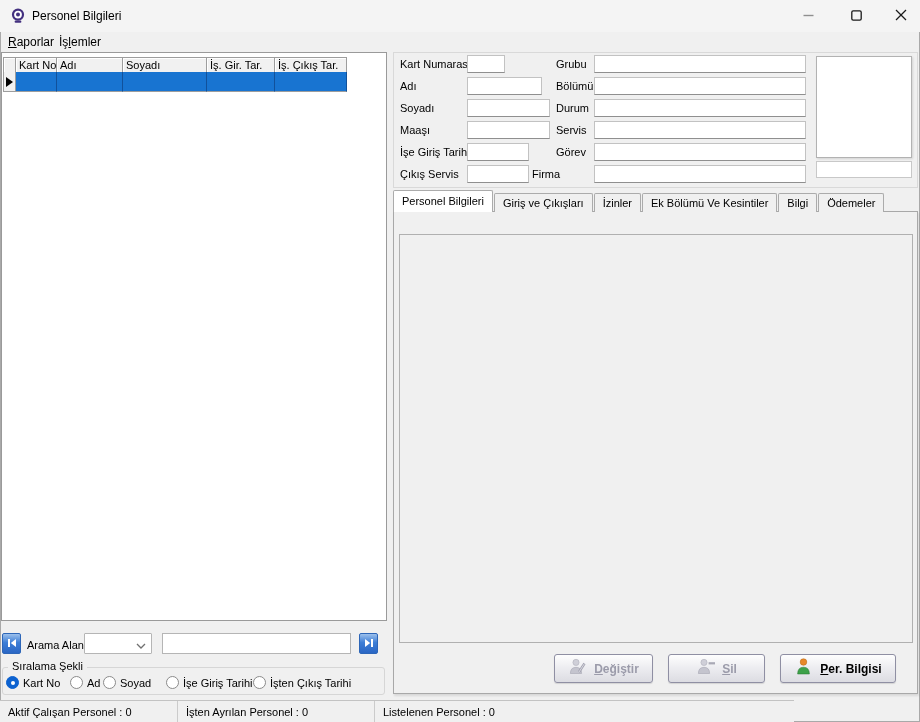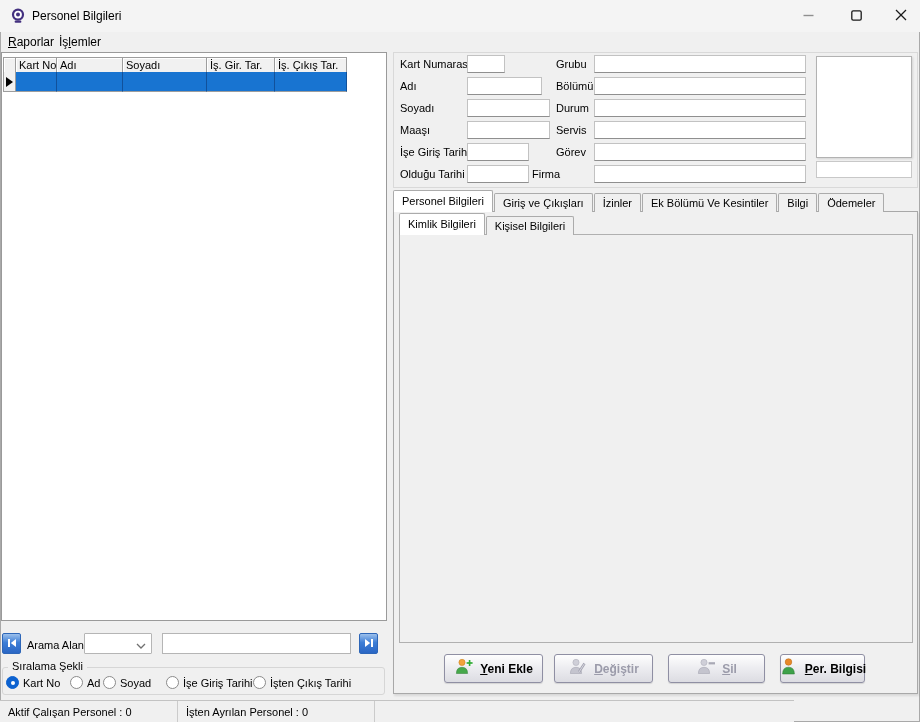--- a/index.html
+++ b/index.html
@@ -124,21 +124,21 @@
       <div class="gc w-c4"></div>
     </div>
   </div>
 
   <div class="top-form-panel"></div>
   <div class="lbl" style="left:400px;top:58px">Kart Numarası</div>
   <div class="lbl" style="left:400px;top:80px">Adı</div>
   <div class="lbl" style="left:400px;top:102px">Soyadı</div>
   <div class="lbl" style="left:400px;top:124px">Maaşı</div>
   <div class="lbl" style="left:400px;top:146px">İşe Giriş Tarihi</div>
-  <div class="lbl" style="left:400px;top:168px">Olduğu Tarihi</div>
+  <div class="lbl" style="left:400px;top:168px">Çıkış Servis</div>
   <input class="fld" style="left: 467px; top: 55px; width: 38px;">
   <input class="fld" style="left: 467px; top: 77px; width: 75px;">
   <input class="fld" style="left: 467px; top: 99px; width: 83px;">
   <input class="fld" style="left: 467px; top: 121px; width: 83px;">
   <input class="fld" style="left: 467px; top: 143px; width: 62px;">
   <input class="fld" style="left: 467px; top: 165px; width: 62px;">
   <div class="lbl" style="left:556px;top:58px">Grubu</div>
   <div class="lbl" style="left:556px;top:80px">Bölümü</div>
   <div class="lbl" style="left:556px;top:102px">Durum</div>
   <div class="lbl" style="left:556px;top:124px">Servis</div>
@@ -156,24 +156,20 @@
   <div class="main-tab-page"></div>
   <div class="tabrow main">
     <div class="tab active">Personel Bilgileri</div>
     <div class="tab">Giriş ve Çıkışları</div>
     <div class="tab">İzinler</div>
     <div class="tab">Ek Bölümü Ve Kesintiler</div>
     <div class="tab">Bilgi</div>
     <div class="tab">Ödemeler</div>
   </div>
   <div class="sub-tab-page"></div>
-  <div class="tabrow sub">
-    <div class="tab active">Kimlik Bilgileri</div>
-    <div class="tab">Kişisel Bilgileri</div>
-  </div>
 
   <div class="lbl" style="left:402px;top:243px">Ulusal Kimlik No</div>
   <div class="lbl" style="left:402px;top:264px">Nüfusa Kayıtlı Olduğu İl</div>
   <div class="lbl" style="left:402px;top:285px">Nüfusa Kayıtlı Olduğu İlçe</div>
   <div class="lbl" style="left:402px;top:306px">Doğum Tarihi</div>
   <div class="lbl" style="left:402px;top:327px">Doğum Yeri</div>
   <div class="lbl" style="left:402px;top:348px">Baba Adı</div>
   <div class="lbl" style="left:402px;top:369px">Ana Adı</div>
   <div class="lbl" style="left:402px;top:390px">Medeni Hali</div>
   <div class="lbl" style="left:402px;top:411px">Uyruğu</div>
@@ -199,53 +195,38 @@
   <input class="fld sm" style="left: 728px; top: 240px; width: 16px;">
   <input class="fld sm" style="left: 728px; top: 261px; width: 63px;">
   <input class="fld sm" style="left: 728px; top: 282px; width: 47px;">
   <input class="fld sm" style="left: 728px; top: 303px; width: 47px;">
   <input class="fld sm" style="left: 728px; top: 324px; width: 47px;">
   <input class="fld sm" style="left: 728px; top: 345px; width: 47px;">
   <input class="fld sm" style="left: 728px; top: 366px; width: 111px;">
   <input class="fld sm" style="left: 728px; top: 387px; width: 79px;">
   <input class="fld sm" style="left: 728px; top: 408px; width: 95px;">
 
-  <div class="btn" style="left:444px;width:99px">
-    <span><svg width="20" height="20" viewBox="0 0 20 20">
-          <circle cx="8" cy="5.4" r="3.1" fill="#f2a33c" stroke="#c47a14" stroke-width="0.5"></circle>
-          <path d="M2.4 16.5 Q2.4 10.3 8 10.3 Q13.6 10.3 13.6 16.5 Z" fill="#46a84b" stroke="#2c7d33" stroke-width="0.5"></path>
-          <g stroke="#fff" stroke-width="3">
-            <line x1="15.6" y1="3" x2="15.6" y2="9"></line>
-            <line x1="12.6" y1="6" x2="18.6" y2="6"></line>
-          </g>
-          <g stroke="#2faa35" stroke-width="1.7">
-            <line x1="15.6" y1="3" x2="15.6" y2="9"></line>
-            <line x1="12.6" y1="6" x2="18.6" y2="6"></line>
-          </g>
-        </svg></span>
-    <span><u>Y</u><span>eni Ekle</span></span>
-  </div>
   <div class="btn disabled" style="left:668px;width:97px">
     <span><svg width="20" height="20" viewBox="0 0 20 20">
           <circle cx="8" cy="5.4" r="3.1" fill="#cfcfd8" stroke="#a8a8b4" stroke-width="0.5"></circle>
           <path d="M2.4 16.5 Q2.4 10.3 8 10.3 Q13.6 10.3 13.6 16.5 Z" fill="#c4c4ce" stroke="#9d9daa" stroke-width="0.5"></path>
           <rect x="12.6" y="5.2" width="6.4" height="2.2" fill="#a9a9b5"></rect>
         </svg></span>
     <span><u>S</u><span>il</span></span>
   </div>
   <div class="btn disabled" style="left:554px;width:99px">
     <span><svg width="20" height="20" viewBox="0 0 20 20">
           <circle cx="8" cy="5.4" r="3.1" fill="#cfcfd8" stroke="#a8a8b4" stroke-width="0.5"></circle>
           <path d="M2.4 16.5 Q2.4 10.3 8 10.3 Q13.6 10.3 13.6 16.5 Z" fill="#c4c4ce" stroke="#9d9daa" stroke-width="0.5"></path>
           <line x1="11" y1="15" x2="16.5" y2="6.5" stroke="#a2a2b0" stroke-width="2.4"></line>
           <line x1="11" y1="15" x2="16.5" y2="6.5" stroke="#d8d8e0" stroke-width="1"></line>
         </svg></span>
     <span><u>D</u><span>eğiştir</span></span>
   </div>
-  <div class="btn" style="left:780px;width:85px">
+  <div class="btn" style="left:780px;width:116px">
     <span><svg width="20" height="20" viewBox="0 0 20 20">
           <circle cx="9.5" cy="5" r="3.3" fill="#e8892a" stroke="#b5640d" stroke-width="0.5"></circle>
           <path d="M3.6 17 Q3.6 10.2 9.5 10.2 Q15.4 10.2 15.4 17 Z" fill="#3da14a" stroke="#27772f" stroke-width="0.5"></path>
         </svg></span>
     <span><u>P</u><span>er. Bilgisi</span></span>
   </div>
 
   <div class="navbtn" style="left:2px;top:633px">
     <span><svg width="12" height="12" viewBox="0 0 12 12">
           <rect x="2" y="2" width="2" height="8" fill="#fff"></rect>
@@ -285,15 +266,16 @@
     <span>İşe Giriş Tarihi</span>
   </div>
   <div class="radio-item" style="left:253px">
     <span class="radio"></span>
     <span>İşten Çıkış Tarihi</span>
   </div>
 
   <div class="statusbar">
     <div class="status-panel" style="width:178px">Aktif Çalışan Personel : 0</div>
     <div class="status-panel" style="width:197px">İşten Ayrılan Personel : 0</div>
+    <div class="status-panel" style="flex:1;border-right:none">Listelenen Personel : 0</div>
   </div>
 
 </div>
 
 </body></html>

